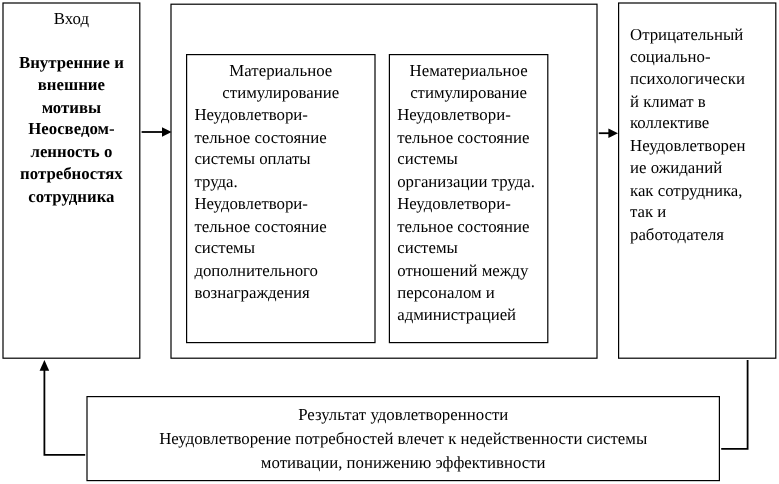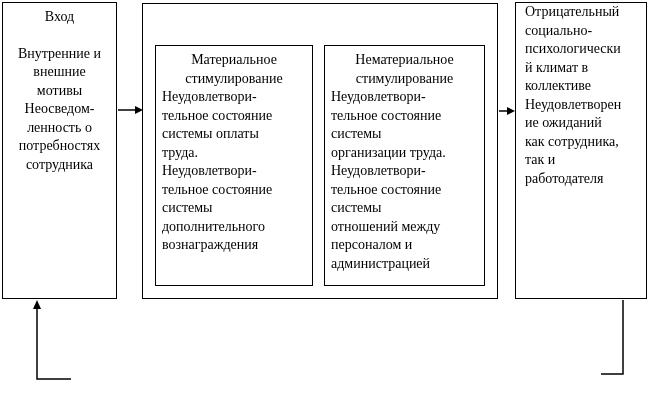--- a/index.html
+++ b/index.html
@@ -24,35 +24,35 @@
     background: #ffffff;
     box-sizing: border-box;
   }
   .pre { white-space: pre-line; }
   .center { text-align: center; }
   .left { text-align: left; }
 
   
   .input-box   { left: 2px;  top: 2px;  width: 115px; height: 297px; }
   .input-box .box-title { padding-top: 5px; }
-  .input-box .box-body  { margin-top: 18px; padding: 0 2px; }
+  .input-box .box-body  { margin-top: 18px; padding: 0 2px; font-weight: bold; }
 
   
   .env-box     { left: 142px; top: 3px; width: 356px; height: 296px; }
   .env-box .env-title { padding-top: 8px; }
   .inner-box   { top: 41px; height: 241px; }
   .material-box    { left: 12px;  width: 158px; }
-  .nonmaterial-box { left: 181px; width: 161px; }
+  .nonmaterial-box { left: 181px; width: 133px; }
   .inner-box .inner-heading { padding-top: 5px; }
   .inner-box .inner-body    { padding: 0 4px 0 6px; }
 
   
   .output-box  { left: 515px; top: 2px; width: 132px; height: 297px; }
   .output-box .box-title { padding-top: 5px; }
-  .output-box .box-body  { padding: 0 4px 0 9px; }
+  .output-box .box-body  { margin-top: 18px; padding: 0 4px 0 9px; }
 
   
   .result-box  { left: 72px; top: 330px; width: 528px; height: 71px; }
   .result-box .box-body { padding-top: 6px; line-height: 20px; }
 
   .connectors {
     position: absolute;
     left: 0; top: 0;
     width: 649px; height: 403px;
     pointer-events: none;
@@ -112,20 +112,25 @@
 психологически
 й климат в
 коллективе
 Неудовлетворен
 ие ожиданий
 как сотрудника,
 так и
 работодателя</div>
   </div>
 
+  <div class="box result-box">
+    <div class="box-body center pre">Результат удовлетворенности
+Неудовлетворение потребностей влечет к недейственности системы
+мотивации, понижению эффективности</div>
+  </div>
 
   <svg class="connectors" viewBox="0 0 649 403" xmlns="http://www.w3.org/2000/svg">
 
     <g>
       <line x1="118" y1="110" x2="136" y2="110" stroke="#000000" stroke-width="1.5"></line>
       <polygon points="135,106 135,114 143,110" fill="#000000"></polygon>
     </g>
 
     <g>
       <line x1="499" y1="111" x2="508" y2="111" stroke="#000000" stroke-width="1.5"></line>

